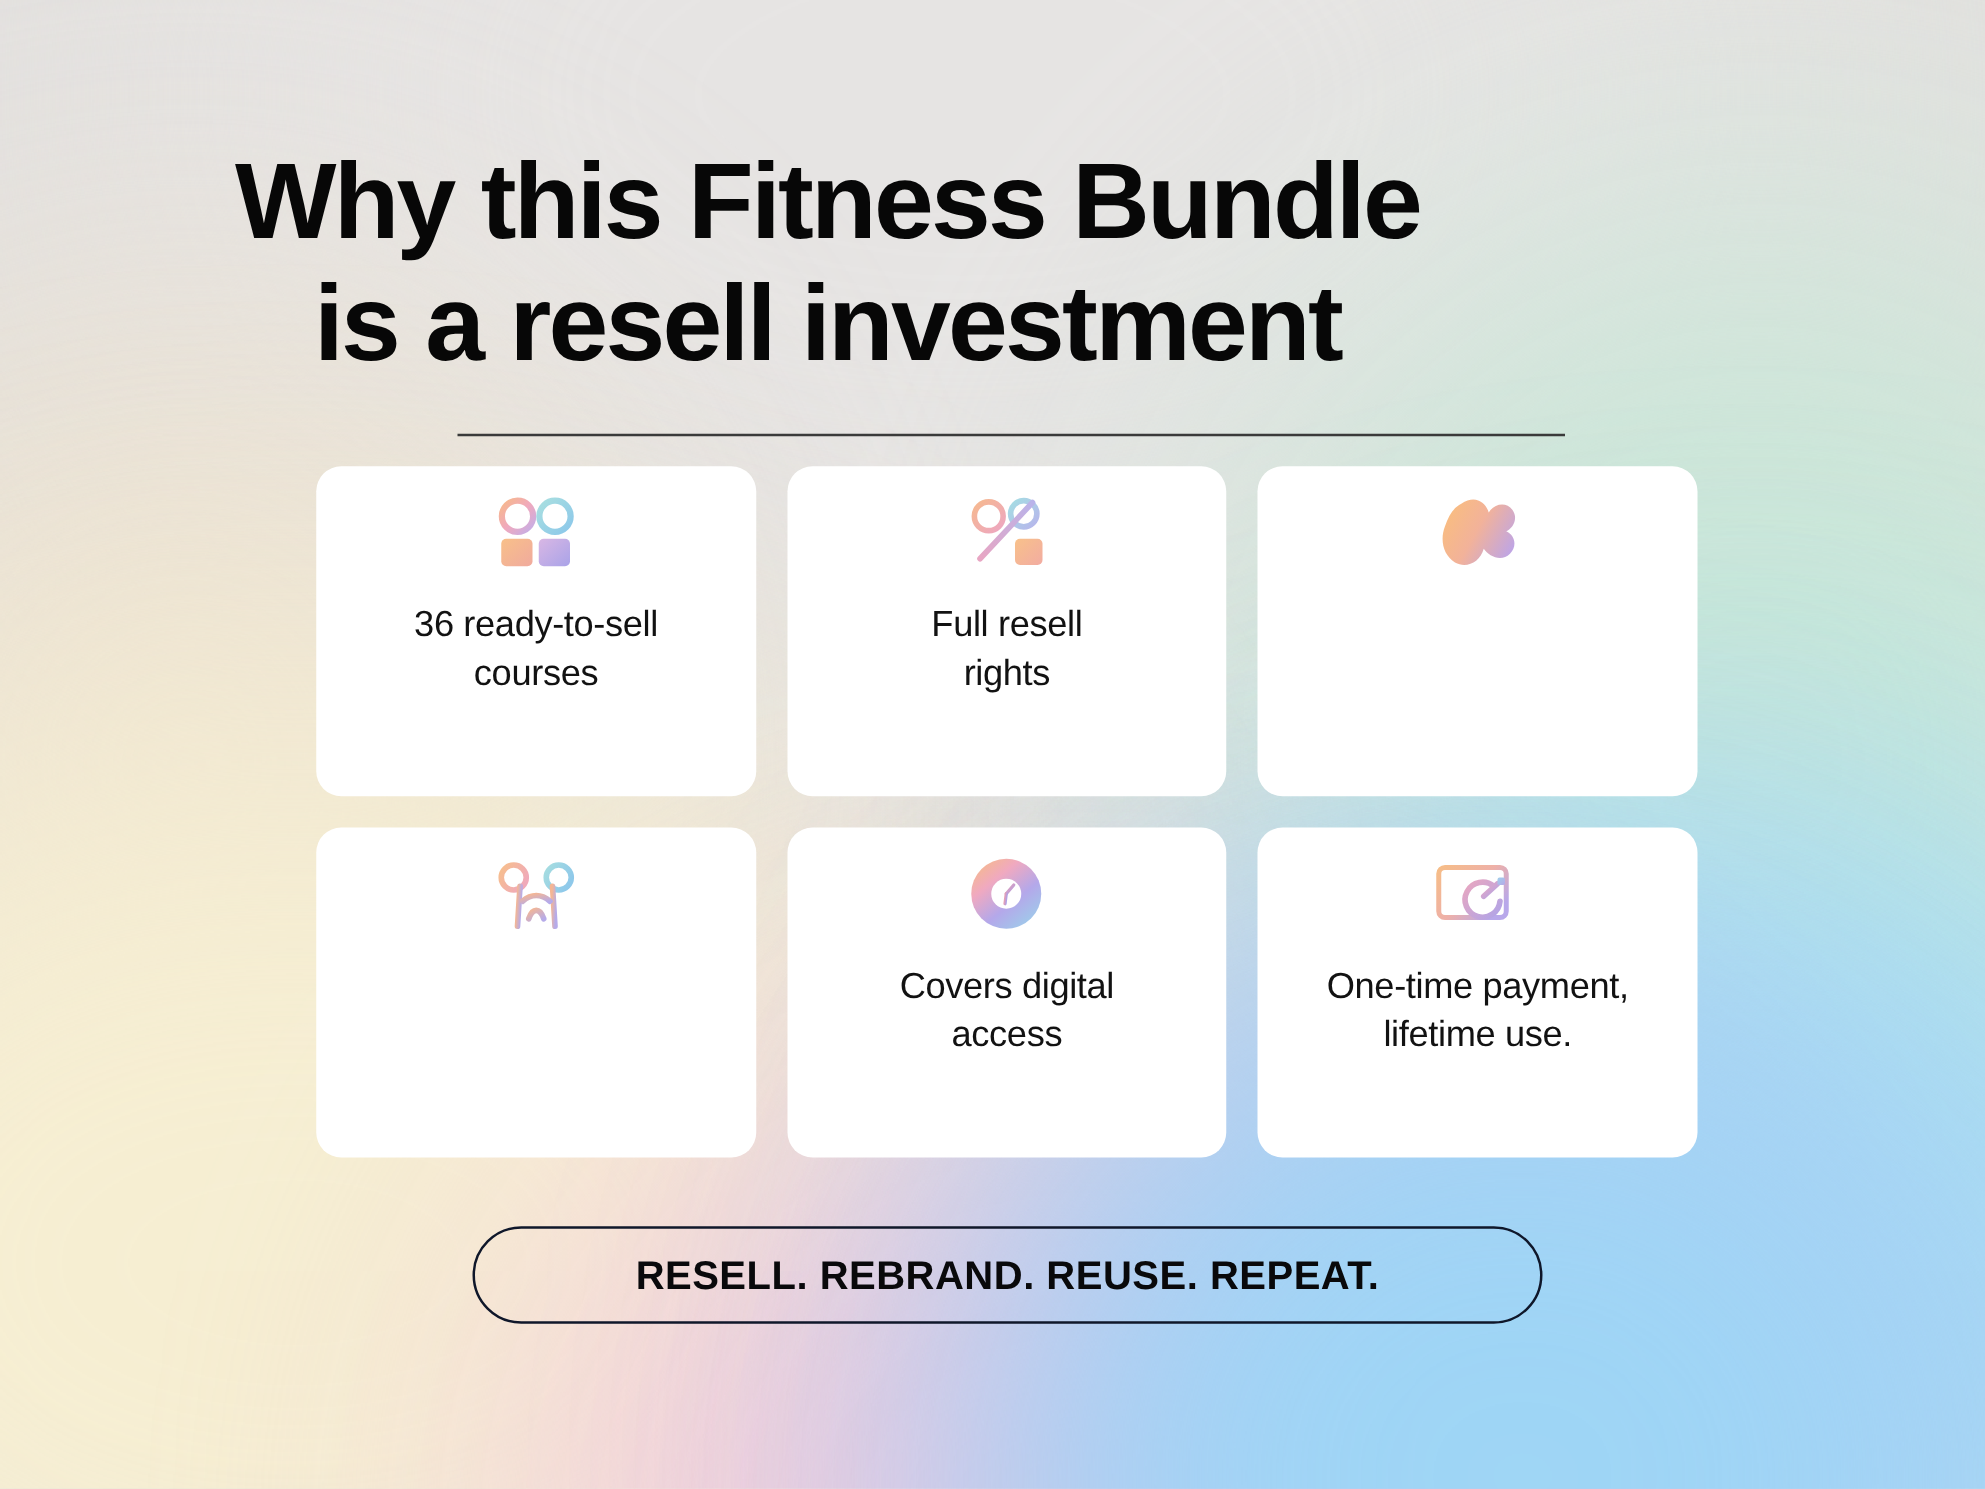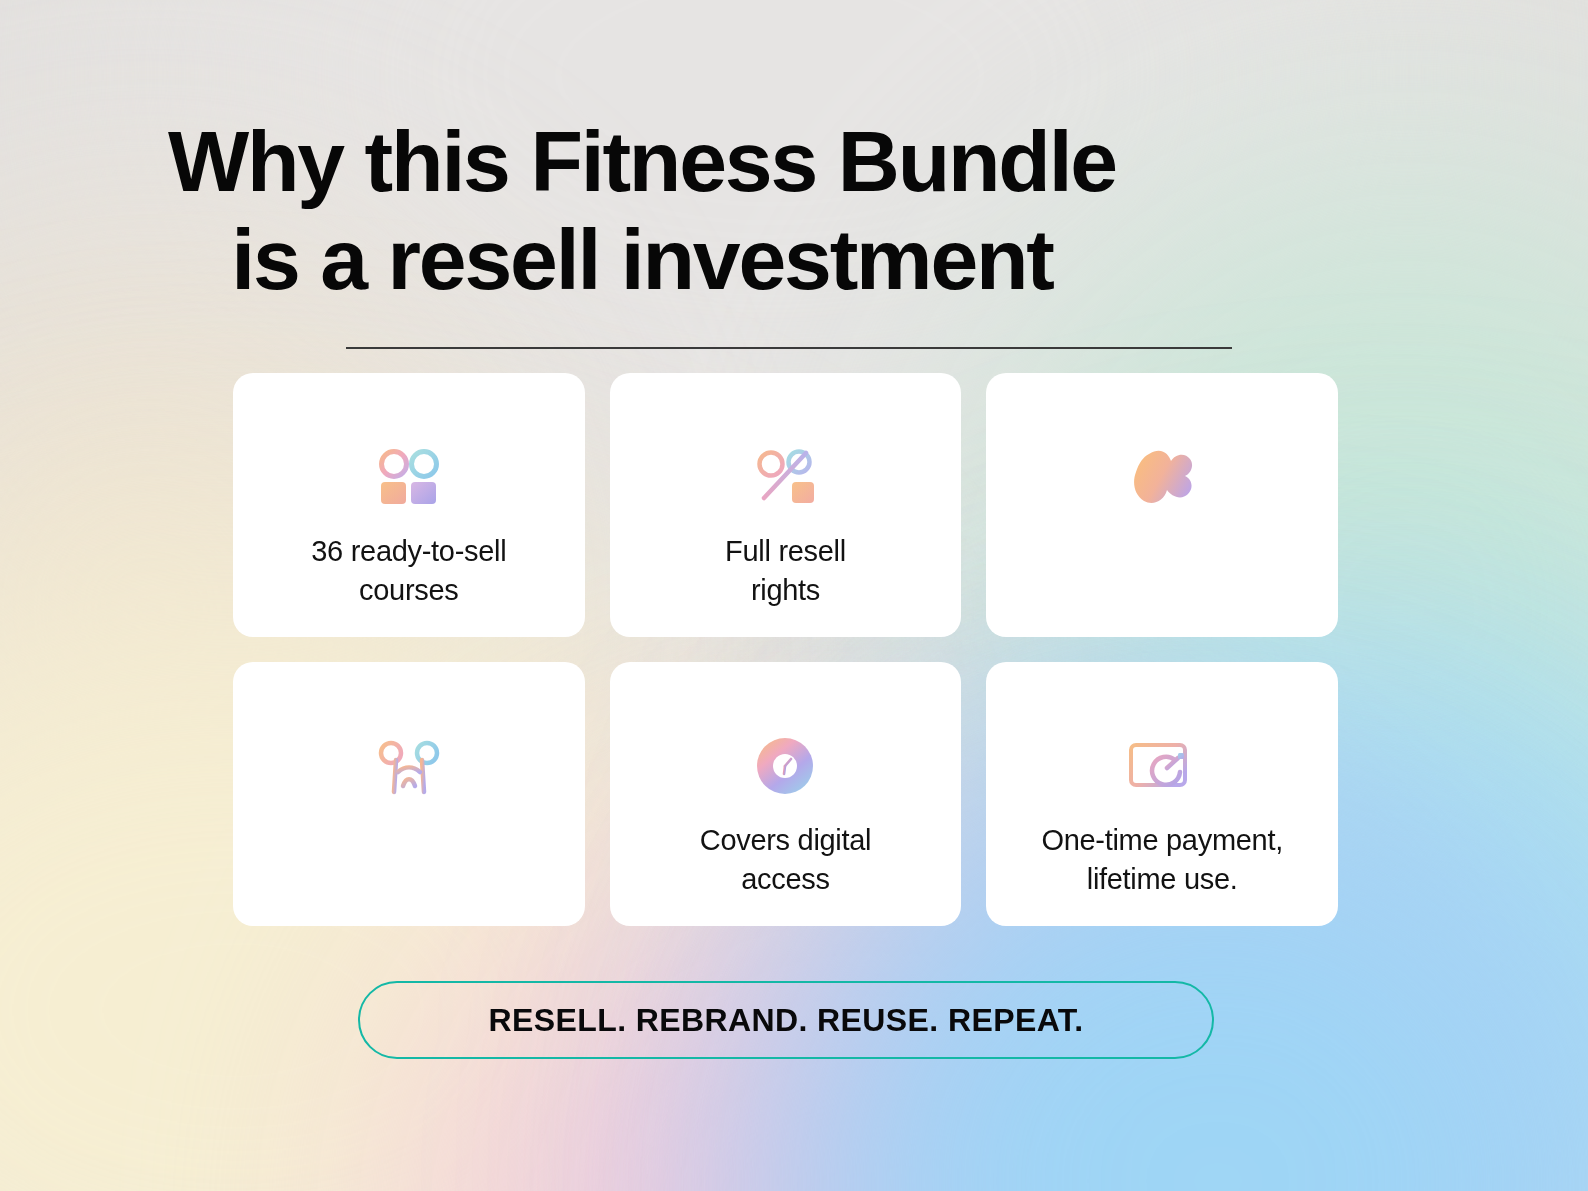--- a/index.html
+++ b/index.html
@@ -76,20 +76,21 @@
     background: #f0e4cf;
     opacity: .8;
   }
 
   
   #content {
     position: relative;
     z-index: 2;
     width: 1284px;
     height: 1191px;
+    margin-left: 20px;
   }
 
   #title-block {
     position: absolute;
     left: 0; right: 0;
     top: 112px;
     text-align: center;
   }
   .title-line {
     font-size: 86px;
@@ -119,21 +120,21 @@
     grid-template-rows: 264px 264px;
     gap: 25px 25px;
   }
   .card {
     background: #ffffff;
     border-radius: 20px;
     display: flex;
     flex-direction: column;
     align-items: center;
     justify-content: flex-start;
-    padding-top: 71px;
+    padding-top: 20px;
   }
   .card-icon {
     width: 72px;
     height: 66px;
     display: flex;
     align-items: center;
     justify-content: center;
   }
   .card-icon svg { display: block; }
   .card-label {
@@ -147,21 +148,21 @@
     white-space: pre-line;
   }
 
   
   #pill {
     position: absolute;
     left: 358px;
     top: 981px;
     width: 856px;
     height: 78px;
-    border: 2px solid #14b8a6;
+    border: 2px solid #0f172a;
     border-radius: 42px;
     display: flex;
     align-items: center;
     justify-content: center;
     background: transparent;
   }
   #pill-text {
     font-size: 32px;
     font-weight: 700;
     letter-spacing: 0.4px;

